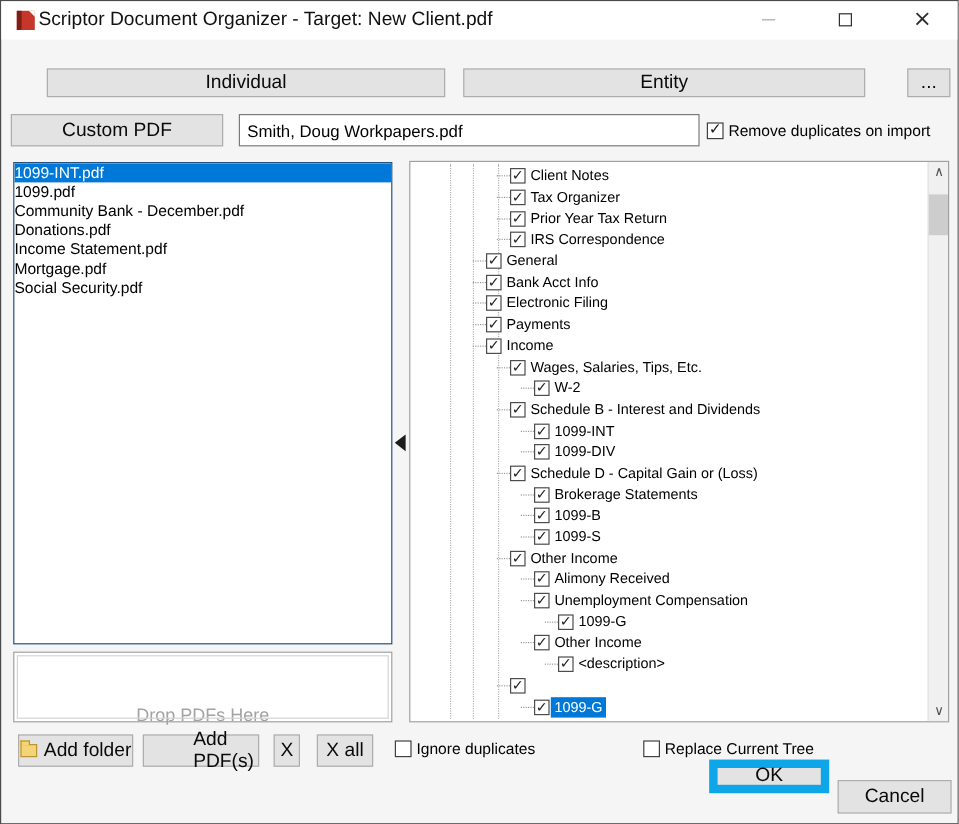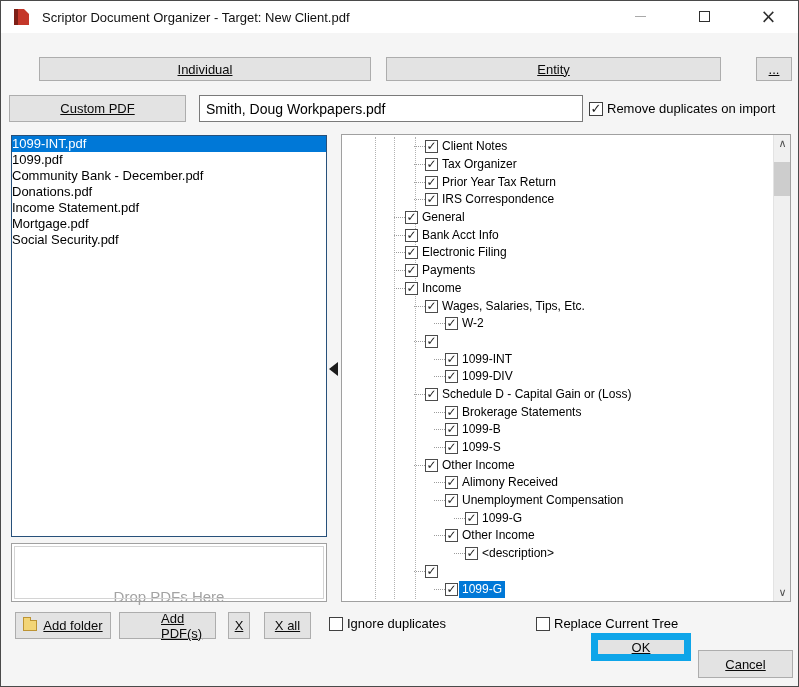--- a/index.html
+++ b/index.html
@@ -15,30 +15,30 @@
   }
   
   .titlebar {
     position:absolute; top:0; left:0; right:0; height:32px;
     background:#ffffff; display:flex; align-items:center;
   }
   .app-icon { width:15px; height:16px; margin-left:13px; background:#c4372a; position:relative; flex:0 0 auto; }
   .app-icon::before { content:""; position:absolute; left:0; top:0; bottom:0; width:4px; background:#7e1f16; }
   .app-icon::after { content:""; position:absolute; right:0; top:0;
     border-top:5px solid #ffffff; border-left:5px solid transparent; }
-  .title-text { margin-left:13px; font-size:13px; color:#111; white-space:nowrap; }
+  .title-text { margin-left:3px; font-size:16px; color:#111; white-space:nowrap; }
   .caption-btn { position:absolute; top:0; width:45px; height:31px; display:flex; align-items:center; justify-content:center; }
   .cap-min-glyph { width:11px; height:1px; background:#a9a9a9; }
   .cap-max-glyph { width:11px; height:11px; border:1px solid #2f2f2f; background:transparent; }
   .cap-close-glyph { font-size:19px; line-height:19px; color:#2f2f2f; font-family:"DejaVu Sans", sans-serif; }
   
   .btn {
     position:absolute; background:#e3e3e3; border:1px solid #adadad;
     display:flex; align-items:center; justify-content:center;
-    font-size:13px; color:#0a0a0a; cursor:default;text-decoration:underline;
+    font-size:16px; color:#0a0a0a; cursor:default;
   }
   
   #btn-individual { left:38px;  top:56px; width:332px; height:24px; }
   #btn-entity     { left:385px; top:56px; width:335px; height:24px; }
   #btn-more       { left:755px; top:56px; width:36px;  height:24px; }
   #btn-custom-pdf { left:8px;   top:94px; width:177px; height:27px; }
   #target-input {
     position:absolute; left:198px; top:94px; width:384px; height:27px;
     border:1px solid #7a7a7a; background:#ffffff; font-family:"Liberation Sans",sans-serif;
     font-size:14px; padding:0 6px; color:#000;
@@ -230,20 +230,21 @@
           <span class="cb">
             <span class="tick">✓</span>
           </span>
           <span class="tlabel">W-2</span>
         </div>
         <div class="trow" style="padding-left: 72px;">
           <span class="connector"></span>
           <span class="cb">
             <span class="tick">✓</span>
           </span>
+          <span class="tlabel">Schedule B - Interest and Dividends</span>
         </div>
         <div class="trow" style="padding-left: 92px;">
           <span class="connector"></span>
           <span class="cb">
             <span class="tick">✓</span>
           </span>
           <span class="tlabel">1099-INT</span>
         </div>
         <div class="trow" style="padding-left: 92px;">
           <span class="connector"></span>

